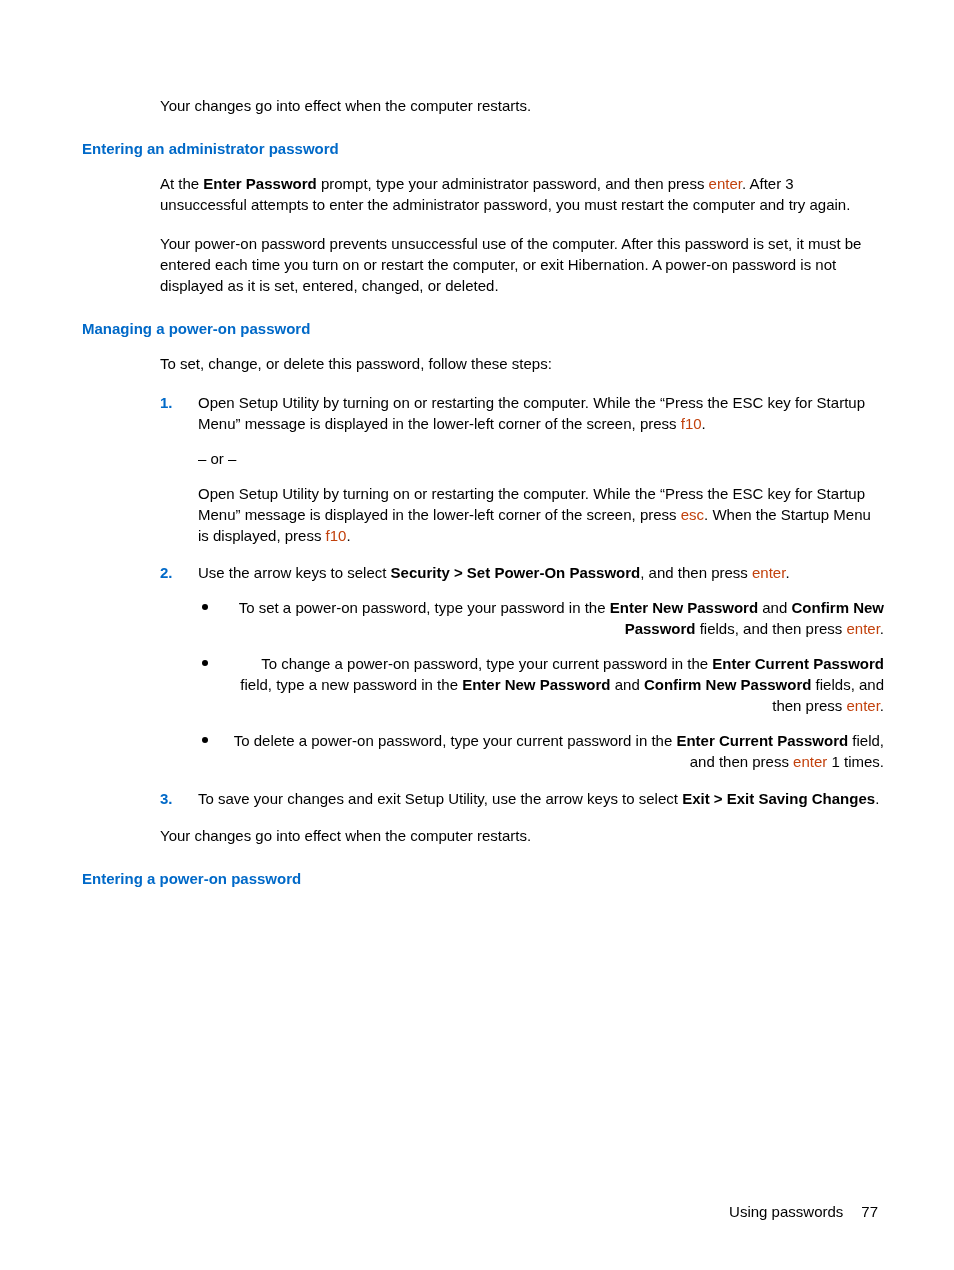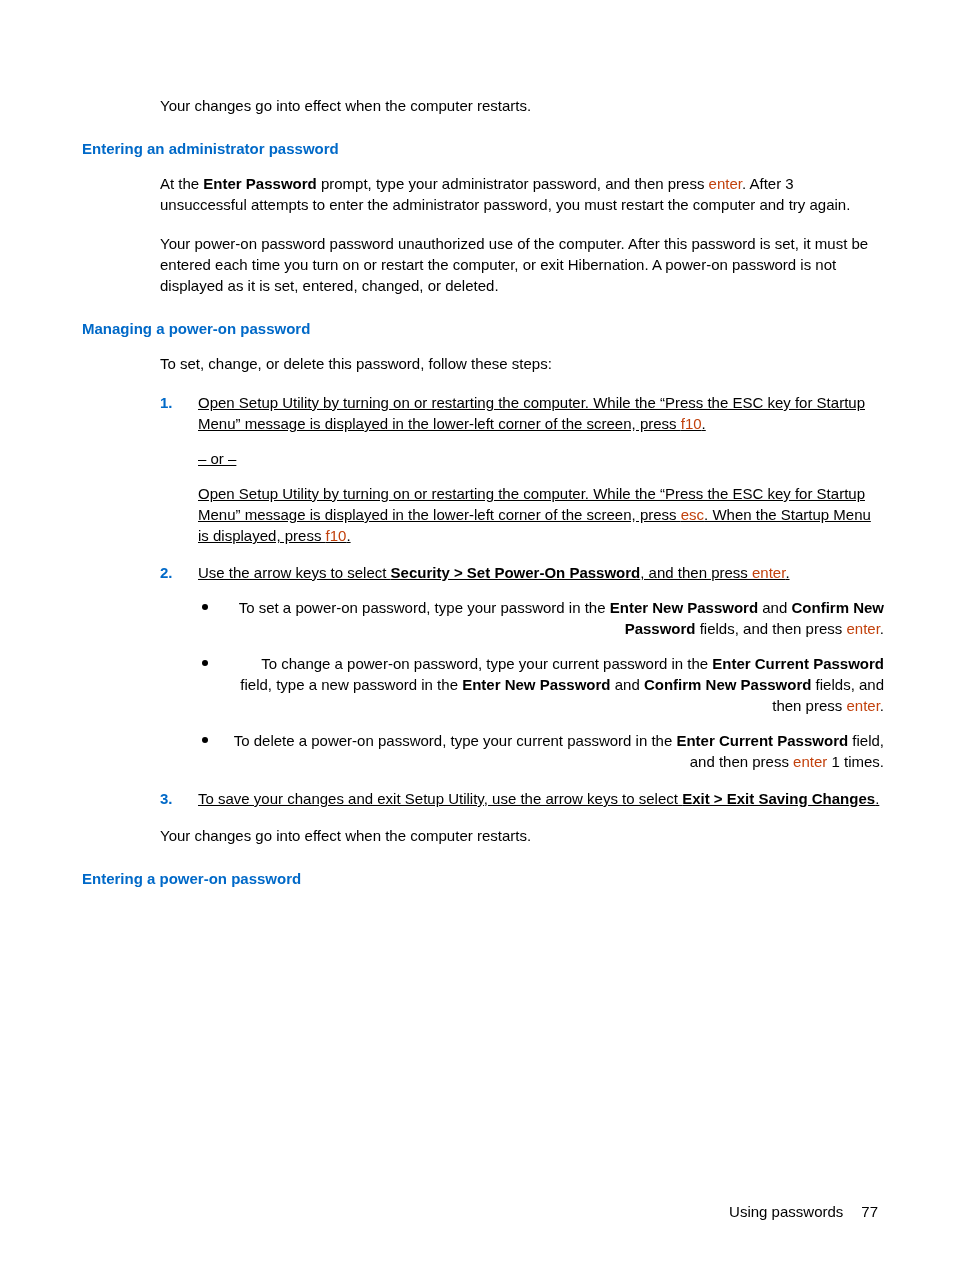--- a/index.html
+++ b/index.html
@@ -48,21 +48,21 @@
       padding-left: 38px;
       margin-bottom: 16px;
     }
     ol > li .num {
       position: absolute;
       left: 0;
       top: 0;
       color: #0069c8;
       font-weight: bold;
     }
-    ol > li p { margin-bottom: 14px; text-decoration: underline; }
+    ol > li p { margin-bottom: 14px; }
     ol > li p:last-child { margin-bottom: 0; }
     ul {
       list-style: none;
       margin-top: 14px;
       text-align: right;
     }
     ul > li {
       position: relative;
       padding-left: 30px;
       margin-bottom: 14px;
@@ -94,21 +94,21 @@
 
   <p class="body-text">Your changes go into effect when the computer restarts.</p>
 
   <h3 class="h3">Entering an administrator password</h3>
 
   <p class="body-text">
     <span>At the </span><span class="bold">Enter Password</span><span> prompt, type your administrator password, and then press </span><span class="kbd">enter</span><span>. After 3 unsuccessful attempts to enter the administrator password, you must restart the computer and try again.</span>
   </p>
 
 
-  <p class="body-text">Your power-on password password unauthorized use of the computer. After this password is set, it must be entered each time you turn on or restart the computer, or exit Hibernation. A power-on password is not displayed as it is set, entered, changed, or deleted.</p>
+  <p class="body-text">Your power-on password prevents unsuccessful use of the computer. After this password is set, it must be entered each time you turn on or restart the computer, or exit Hibernation. A power-on password is not displayed as it is set, entered, changed, or deleted.</p>
 
   <h3 class="h3">Managing a power-on password</h3>
 
   <p class="body-text">To set, change, or delete this password, follow these steps:</p>
 
   <ol>
     <li>
       <span class="num">1.</span>
       <p>
         <span>Open Setup Utility by turning on or restarting the computer. While the “Press the ESC key for Startup Menu” message is displayed in the lower-left corner of the screen, press </span><span class="kbd">f10</span><span>.</span>

